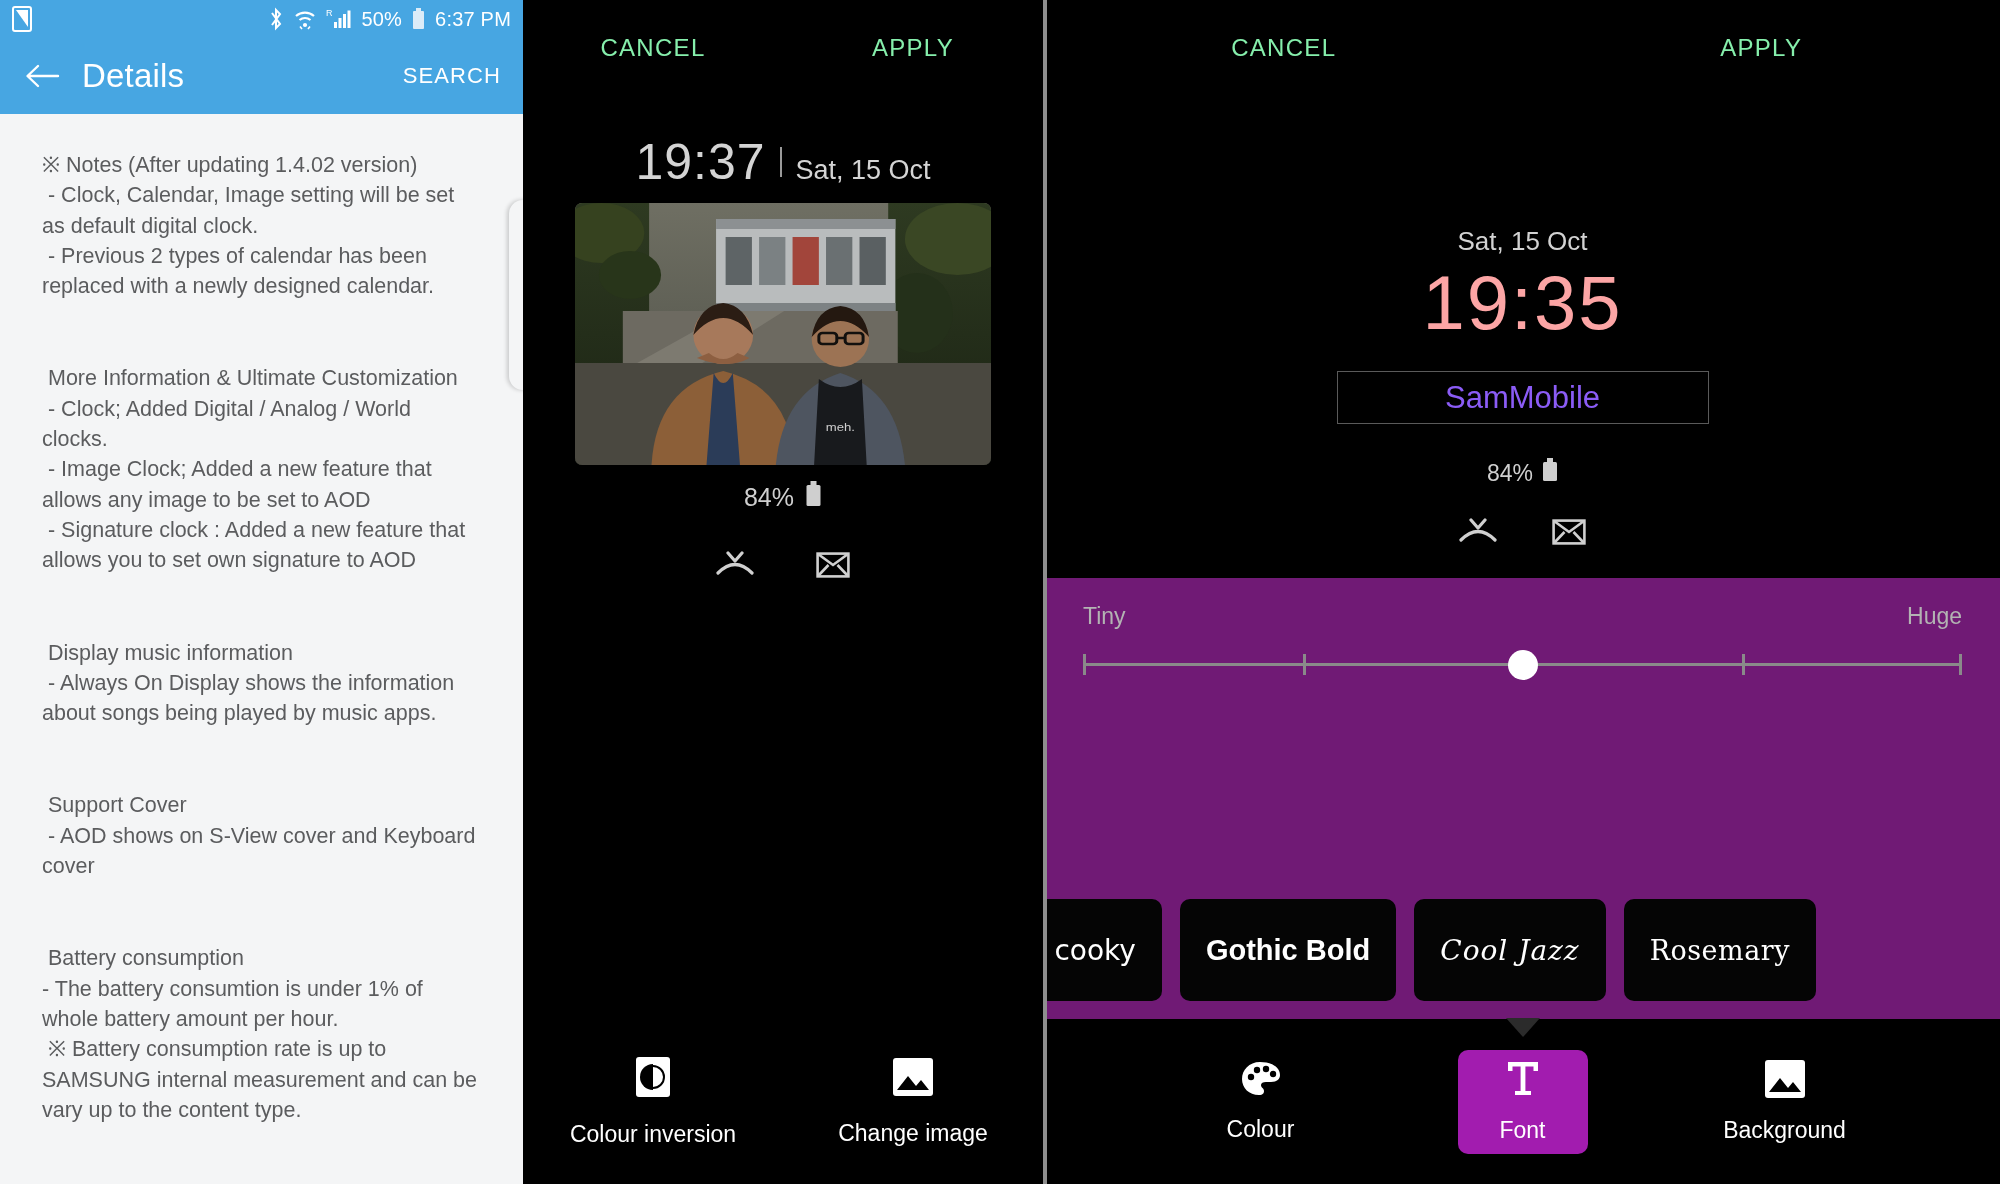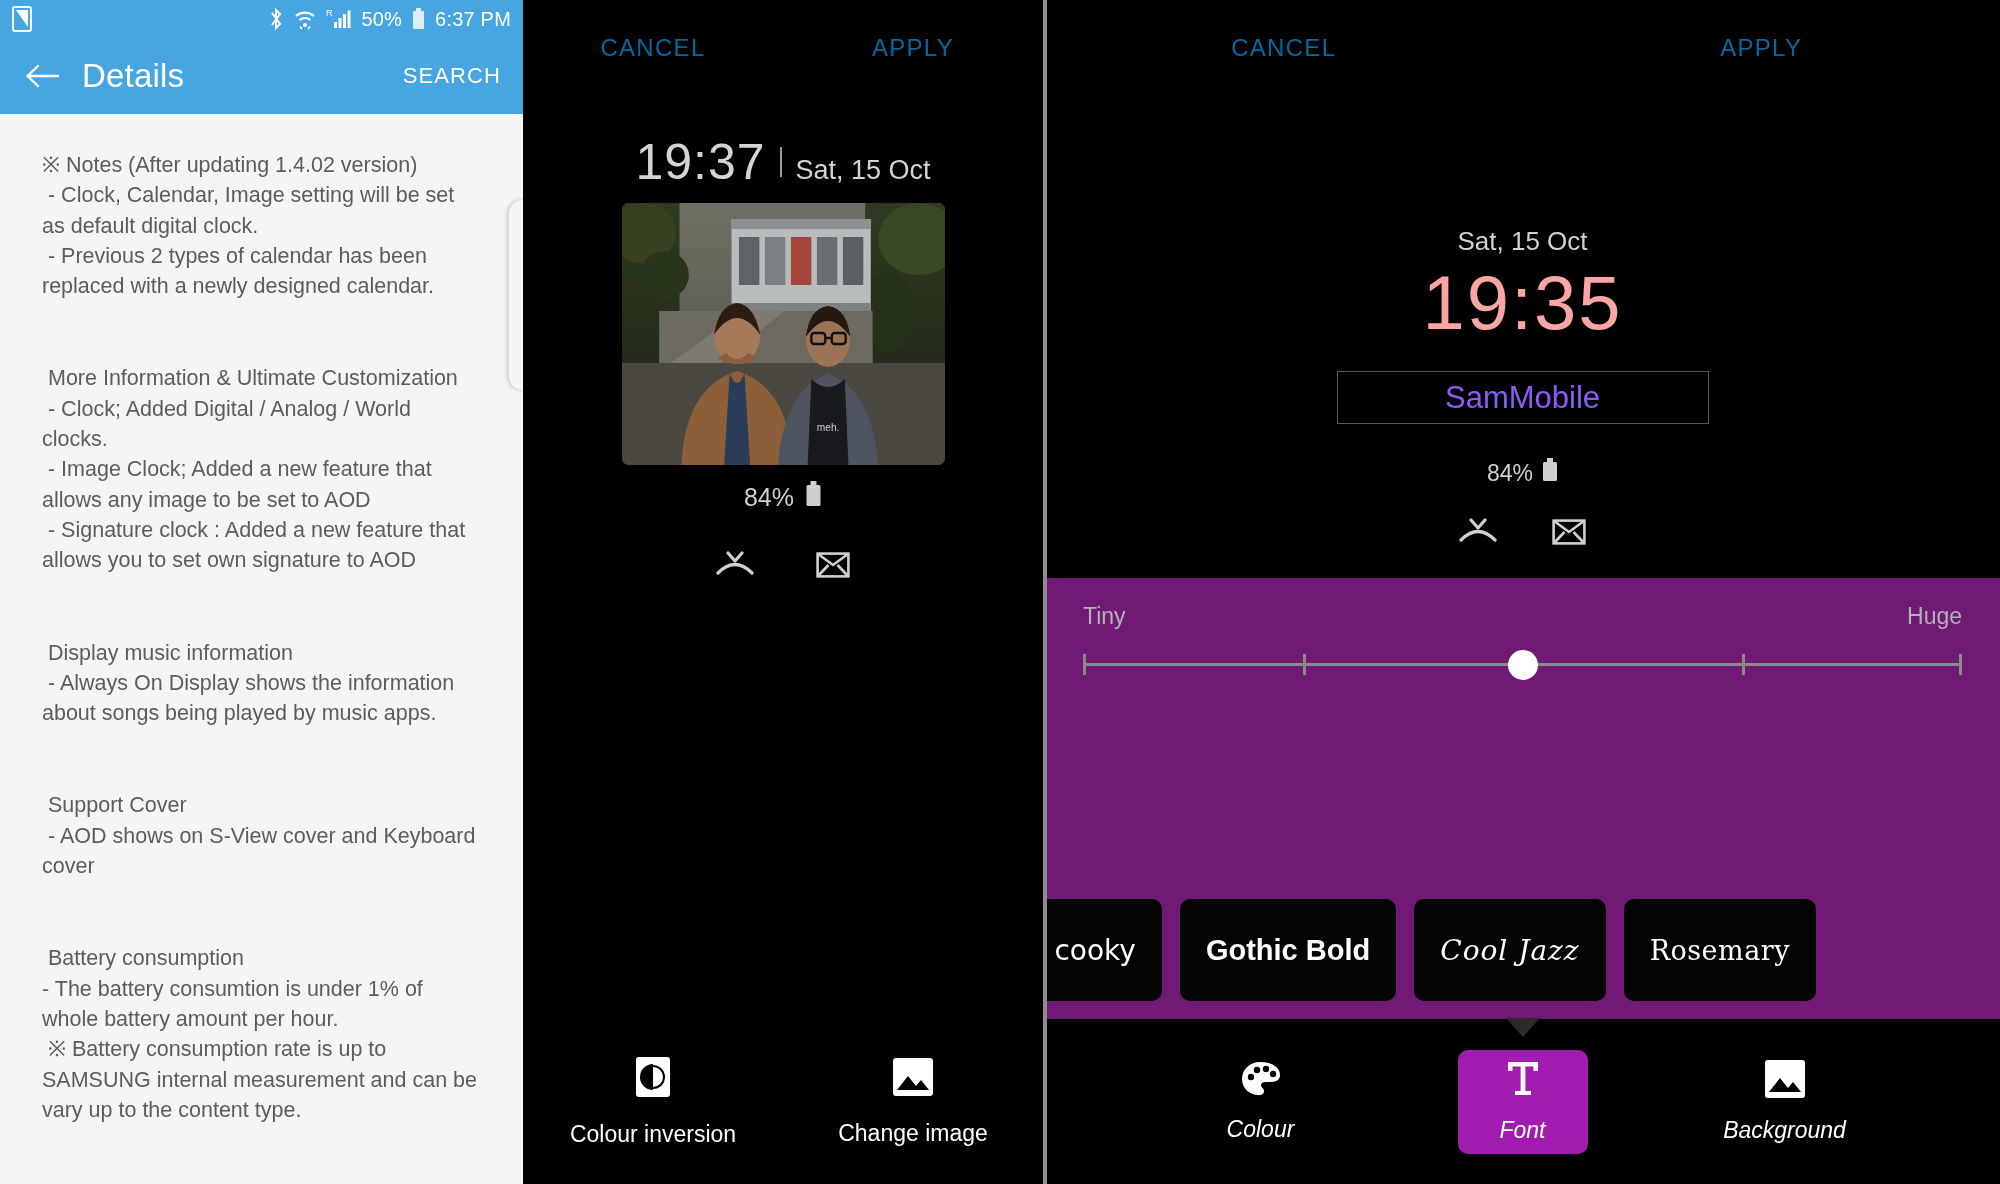--- a/index.html
+++ b/index.html
@@ -21,29 +21,29 @@
 
   .doc { padding:20px 28px 0 26px; color:#5b5c5e; font-size:21.5px; line-height:30.3px; }
   .doc p { margin:16px; white-space:pre-wrap; }
   .doc .gap { height:30px; }
 
   .scroll-tab { position:absolute; right:-8px; top:200px; width:22px; height:190px; background:#f4f5f6;
                 border-radius:14px 0 0 14px; box-shadow:-2px 0 4px rgba(0,0,0,.18); }
 
   
   .panel-mid { position:relative; width:522px; height:1184px; background:#000; flex:0 0 522px; border-right:2px solid #8e8e8e; overflow:hidden; }
-  .aod-head { height:95px; display:flex; align-items:center; color:#0369a1; font-size:24px; letter-spacing:1.3px; }
+  .aod-head { height:95px; display:flex; align-items:center; color:#86efac; font-size:24px; letter-spacing:1.3px; }
   .aod-head .btn { flex:1; text-align:center; }
 
   .mid-clockrow { margin-top:42px; display:flex; align-items:baseline; justify-content:center; color:#d4d4d4; }
   .mid-time { font-size:50px; font-weight:300; letter-spacing:1px; line-height:1; }
   .mid-sep { width:2px; height:30px; background:#9a9a9a; margin:0 14px; align-self:center; }
   .mid-date { font-size:27px; font-weight:400; }
 
-  .photo { width:323px; height:262px; margin:16px auto 12px; border-radius:7px; overflow:hidden; position:relative; }
+  .photo { width:416px; height:262px; margin:16px auto 12px; border-radius:7px; overflow:hidden; position:relative; }
   .photo svg { display:block; width:100%; height:100%; }
 
   .batt-row { display:flex; align-items:center; justify-content:center; gap:11px; margin-top:16px; color:#cfcfcf; font-size:25px; }
   .icon-row { display:flex; align-items:center; justify-content:center; gap:62px; margin-top:38px; }
 
   .aod-bottom { position:absolute; bottom:0; left:0; right:0; height:165px; display:flex; }
   .aod-bottom .tool { flex:1; display:flex; flex-direction:column; align-items:center; justify-content:center; gap:17px; color:#fff; font-size:23px; }
 
   
   .panel-right { position:relative; width:955px; height:1184px; background:#000; flex:1 1 auto; overflow:hidden; }
@@ -66,21 +66,21 @@
   .chip { height:102px; border-radius:10px; background:#050505; display:flex; align-items:center; justify-content:center;
           color:#fff; padding:0 26px; white-space:nowrap; flex:0 0 auto; }
   .chip.cut { margin-left:-58px; }
   .chip-cooky { font-family:"DejaVu Sans", sans-serif; font-size:28px; }
   .chip-jazz  { font-family:"DejaVu Serif", serif; font-style:italic; font-size:28px; letter-spacing:1px; }
   .chip-gothic{ font-family:"Liberation Sans", sans-serif; font-weight:bold; font-size:29px; }
   .chip-rose  { font-family:"DejaVu Serif", serif; font-size:27px; letter-spacing:.5px; }
 
   .tabbar { position:absolute; left:0; right:0; bottom:0; height:165px; background:#000; display:flex; align-items:center; justify-content:center; }
   .tab { width:130px; height:104px; border-radius:10px; display:flex; flex-direction:column; align-items:center; justify-content:center;
-         gap:12px; color:#fff; font-size:23px; margin:0 66px;font-style:italic; }
+         gap:12px; color:#fff; font-size:23px; margin:0 66px; }
   .tab.active { background:#a21caf; }
   .caret { position:absolute; top:-1px; left:50%; transform:translateX(-50%); width:0; height:0;
            border-left:17px solid transparent; border-right:17px solid transparent; border-top:19px solid #2b2b2b; }
   .vdiv { position:absolute; left:0; top:0; bottom:0; width:2px; background:#8e8e8e; }
 </style>
 </head>
 <body>
 
 <div class="stage">
 

